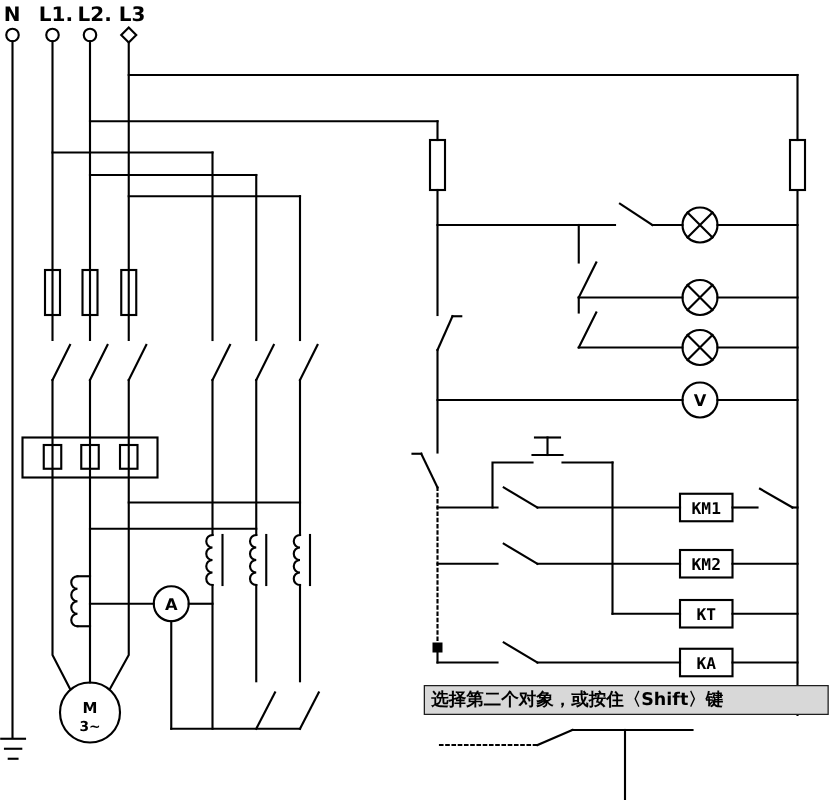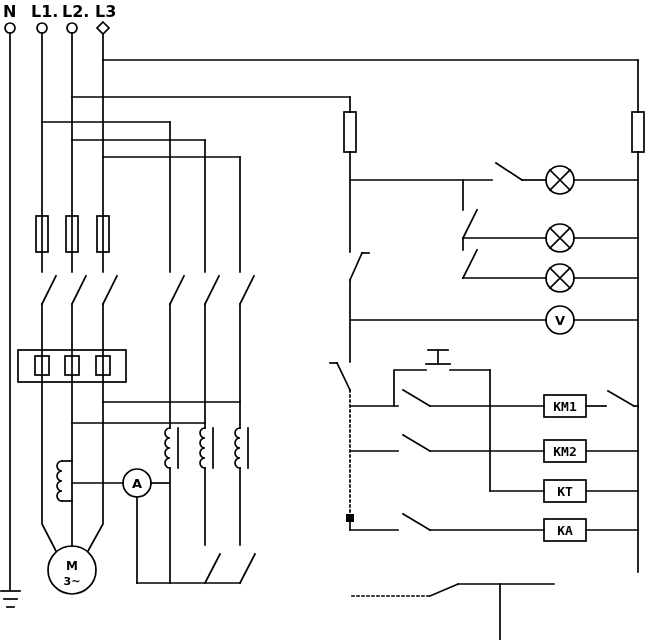--- a/index.html
+++ b/index.html
@@ -226,14 +226,17 @@
     <text x="560" y="325" font-size="13" text-anchor="middle">V</text>
     <text x="72" y="570" font-size="12" text-anchor="middle">M</text>
     <text x="72" y="585" font-size="11" text-anchor="middle">3~</text>
     <text x="565" y="411" font-size="13" text-anchor="middle" font-family="DejaVu Sans Mono, monospace">KM1</text>
     <text x="565" y="456" font-size="13" text-anchor="middle" font-family="DejaVu Sans Mono, monospace">KM2</text>
     <text x="565" y="496" font-size="13" text-anchor="middle" font-family="DejaVu Sans Mono, monospace">KT</text>
     <text x="565" y="535" font-size="13" text-anchor="middle" font-family="DejaVu Sans Mono, monospace">KA</text>
   </g>
 </svg>
 
-
+<div class="status-bar">
+  <span>选择第二个对象，或按住〈Shift〉键</span>
 </div>
 
+</div>
+
 </body></html>

